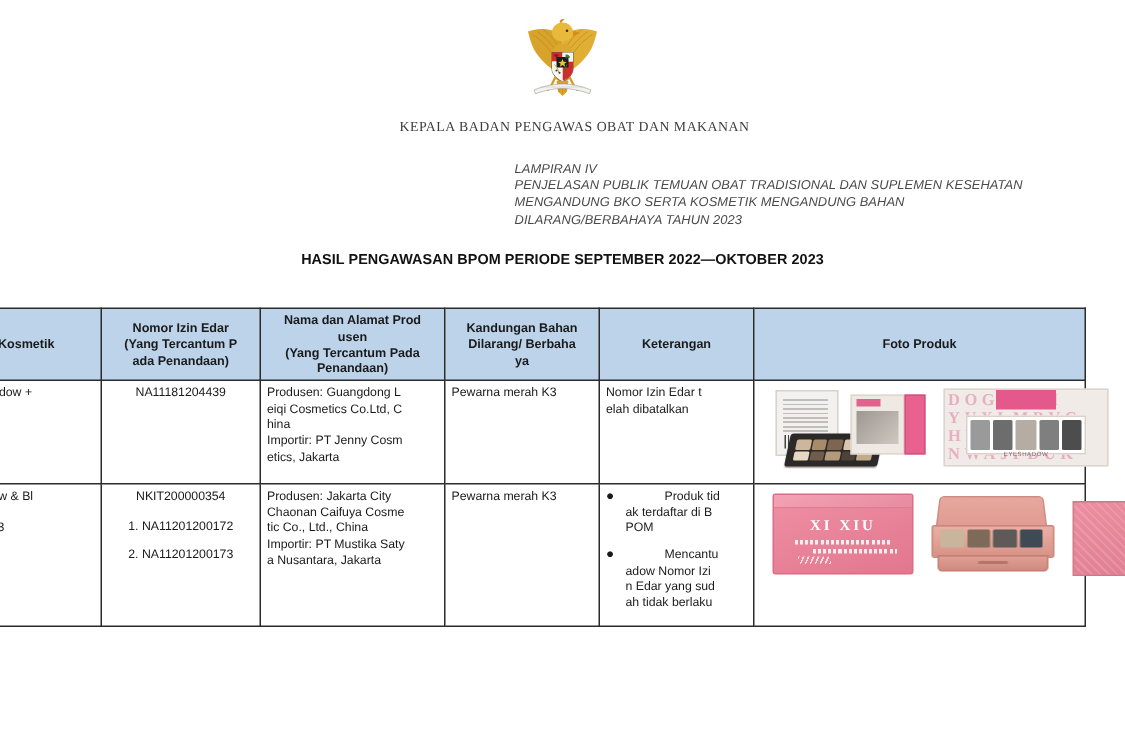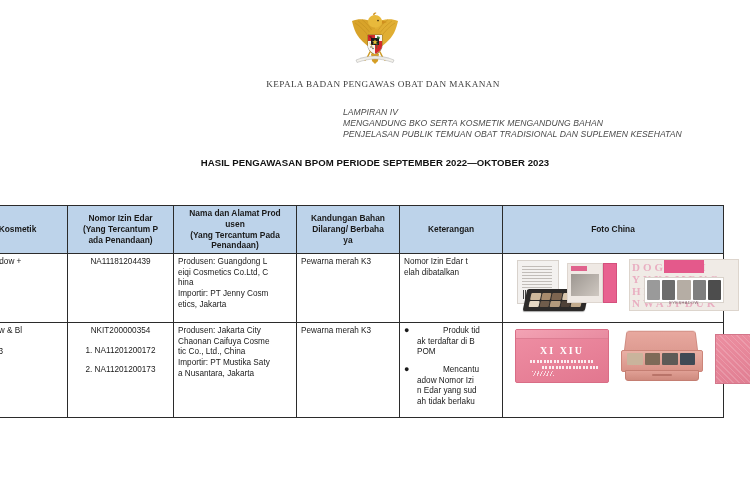--- a/index.html
+++ b/index.html
@@ -331,22 +331,23 @@
     <path d="M30 92 L88 92" stroke="#b9b9b9" stroke-width=".6"></path>
   </svg>
 
   <div class="agency-lines">
     <div>KEPALA BADAN PENGAWAS OBAT DAN MAKANAN</div>
   </div>
 </div>
 
 <div class="lampiran">
   <div>LAMPIRAN IV</div>
+  <div>PENJELASAN PUBLIK TEMUAN OBAT TRADISIONAL DAN SUPLEMEN KESEHATAN</div>
   <div>MENGANDUNG BKO SERTA KOSMETIK MENGANDUNG BAHAN</div>
-  <div>PENJELASAN PUBLIK TEMUAN OBAT TRADISIONAL DAN SUPLEMEN KESEHATAN</div>
+  <div>DILARANG/BERBAHAYA TAHUN 2023</div>
 </div>
 
 <div class="doc-title">
   <span class="l2">HASIL PENGAWASAN BPOM PERIODE SEPTEMBER 2022—OKTOBER 2023</span>
 </div>
 
 <div class="table-wrap">
 <table class="bpom">
   <colgroup>
     <col class="c1">
@@ -374,21 +375,21 @@
       </th>
       <th>
         <div>Kandungan Bahan</div>
         <div>Dilarang/ Berbaha</div>
         <div>ya</div>
       </th>
       <th>
         <span>Keterangan</span>
       </th>
       <th>
-        <span>Foto China</span>
+        <span>Foto Produk</span>
       </th>
     </tr>
   </thead>
   <tbody>
 
     <tr class="row1">
       <td>
         <div>Eyeshadow +</div>
         <div>No.1</div>
       </td>

